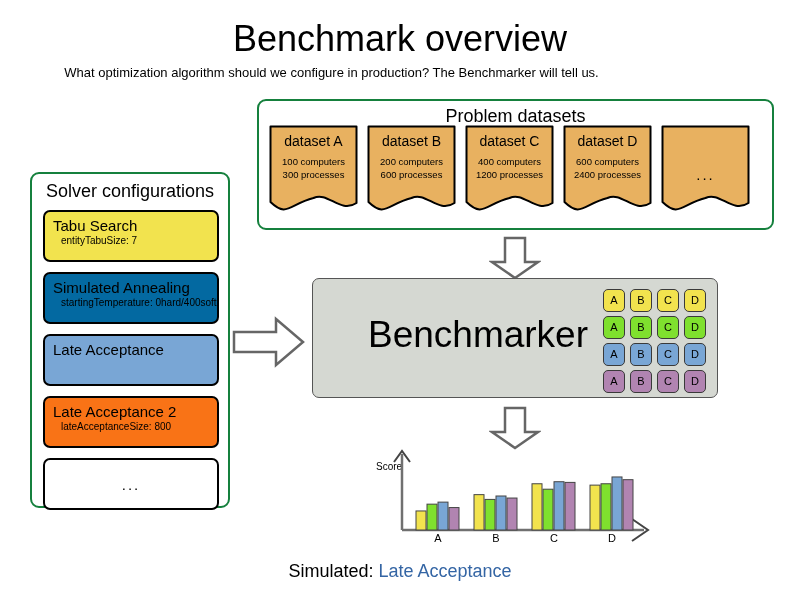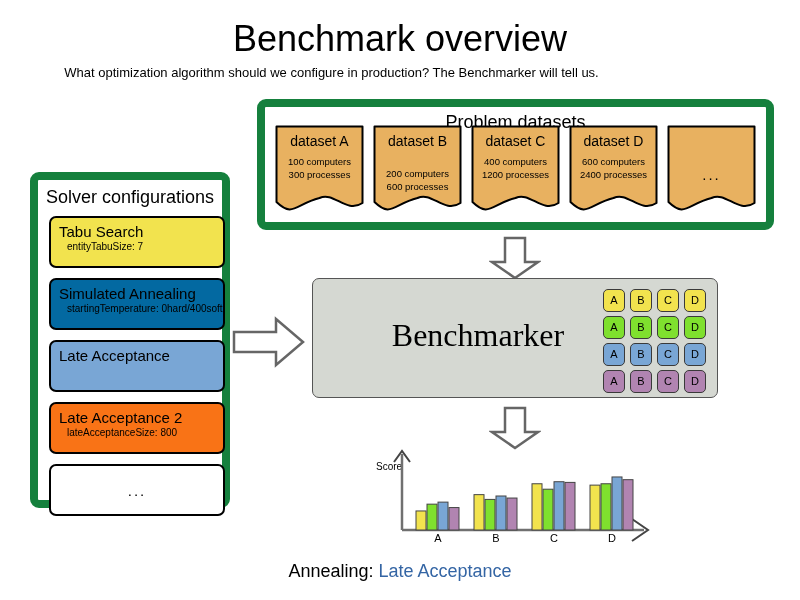--- a/index.html
+++ b/index.html
@@ -22,21 +22,21 @@
   .subtitle {
     position: absolute; left: 0; top: 65px; width: 663px;
     text-align: center;
     font-size: 13px; line-height: 16px;
   }
 
   
   .panel {
     position: absolute;
     background: #ffffff;
-    border: 8px solid #15803d;
+    border: 2px solid #15803d;
     border-radius: 9px;
     box-sizing: border-box;
   }
   .panel-title {
     text-align: center;
     font-size: 18px;
     line-height: 22px;
   }
 
   
@@ -61,21 +61,21 @@
     border-radius: 7px;
     background: #ffffff;
     display: flex; align-items: center; justify-content: center;
     font-size: 15px; letter-spacing: 2px; color: #000;
   }
 
   
   #datasets-panel { left: 257px; top: 99px; width: 517px; height: 131px; }
   #datasets-panel .panel-title { margin-top: 4px; }
   .ds-row {
-    position: absolute; left: 10px; top: 18px;
+    position: absolute; left: 10px; top: 24px;
     display: flex; gap: 9px;
   }
   .ds-card { position: relative; width: 89px; height: 90px; }
   .ds-card svg { position: absolute; left: 0; top: 0; }
   .ds-text {
     position: absolute; left: 0; top: 0; width: 89px;
     text-align: center; padding-top: 7px;
     pointer-events: none;
   }
   .ds-name { font-size: 14px; line-height: 18px; }
@@ -85,21 +85,21 @@
   
   #benchmarker {
     left: 312px; top: 278px; width: 406px; height: 120px;
     background: #d5d8d2;
     border: 1px solid #555555;
     border-radius: 7px;
   }
   #benchmarker .bm-label {
     position: absolute; left: 40px; top: 38px; width: 250px;
     text-align: center;
-    font-size: 32px; line-height: 36px; font-family: Liberation Serif, serif;
+    font-size: 37px; line-height: 36px;
   }
   .bm-grid {
     position: absolute; right: 11px; top: 10px;
     display: grid;
     grid-template-columns: repeat(4, 22px);
     grid-template-rows: repeat(4, 23px);
     gap: 4px 5px;
   }
   .bm-cell {
     width: 22px; height: 23px;
@@ -177,21 +177,21 @@
             <div class="ds-line" style="margin-top: 6px;">100 computers</div>
             <div class="ds-line">300 processes</div>
           </div>
         </div>
         <div class="ds-card">
           <svg width="89" height="90" viewBox="0 0 89 90">
             <path d="M1.5,1.5 L87.5,1.5 L87.5,78 C71,89 59,66 44.5,73 C20.5,79 18,93 1.5,77 Z" fill="#e8b160" stroke="#000000" stroke-width="2" stroke-linejoin="round"></path>
           </svg>
           <div class="ds-text">
             <div class="ds-name">dataset B</div>
-            <div class="ds-line" style="margin-top: 18px;">200 computers</div>
+            <div class="ds-line" style="margin-top: 6px;">200 computers</div>
             <div class="ds-line">600 processes</div>
           </div>
         </div>
         <div class="ds-card">
           <svg width="89" height="90" viewBox="0 0 89 90">
             <path d="M1.5,1.5 L87.5,1.5 L87.5,78 C71,89 59,66 44.5,73 C20.5,79 18,93 1.5,77 Z" fill="#e8b160" stroke="#000000" stroke-width="2" stroke-linejoin="round"></path>
           </svg>
           <div class="ds-text">
             <div class="ds-name">dataset C</div>
             <div class="ds-line" style="margin-top: 6px;">400 computers</div>
@@ -285,16 +285,16 @@
       </svg>
     <div id="chart-ticks">
         <div class="xtick" style="left: 44px;">A</div>
         <div class="xtick" style="left: 102px;">B</div>
         <div class="xtick" style="left: 160px;">C</div>
         <div class="xtick" style="left: 218px;">D</div>
       </div>
   </div>
 
   <div class="favorite">
-    <span>Annealing: </span><span class="fav-value">Late Acceptance</span>
+    <span>Simulated: </span><span class="fav-value">Late Acceptance</span>
   </div>
 
 </div>
 
 </body></html>

